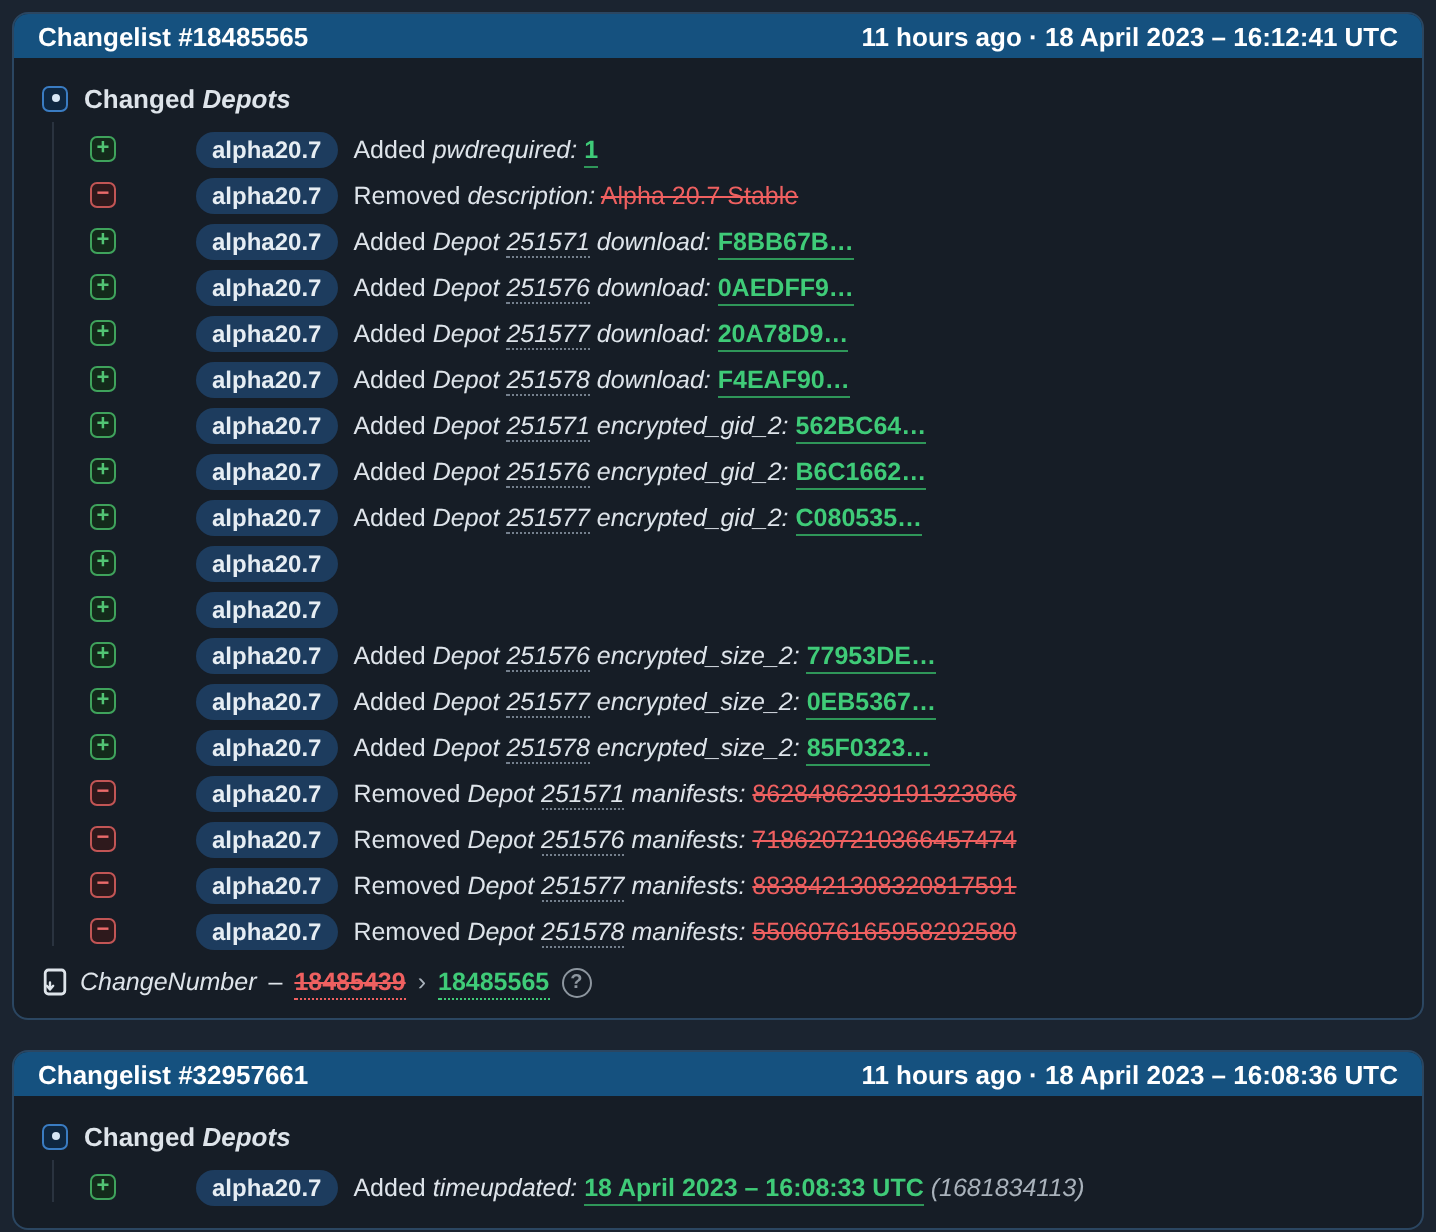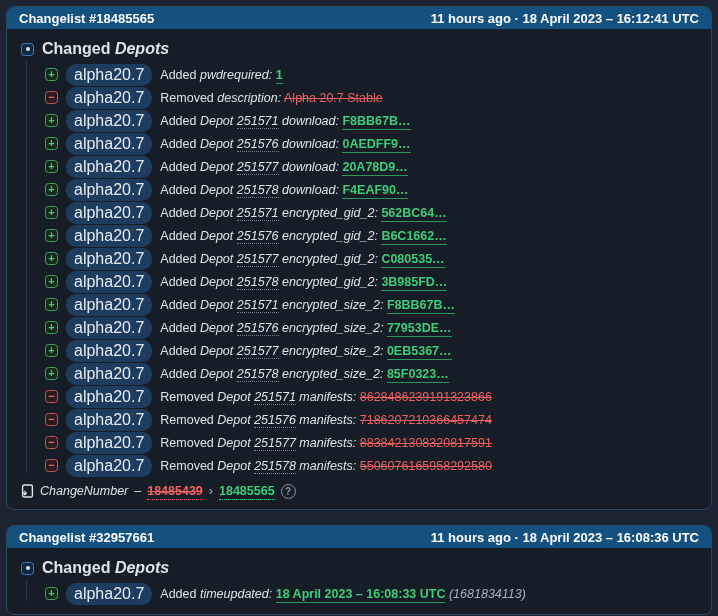--- a/index.html
+++ b/index.html
@@ -23,21 +23,21 @@
     background:var(--header-bg,#15517f);
     display:flex;align-items:center;justify-content:space-between;
     padding:0 12px;
     font-size:13px;font-weight:bold;color:#fff;
   }
   .card-header a{color:#fff;text-decoration:none;cursor:pointer;}
   .card-body{padding:8px 12px 9px 12px;position:relative;}
   .section-head{
     display:flex;align-items:center;gap:8px;
     height:20px;margin:2px 0 4px 2px;
-    font-size:16px;font-weight:600;
+    font-size:13px;font-weight:600;
   }
   .section-icon{
     width:13px;height:13px;box-sizing:border-box;flex:0 0 13px;
     border:1.5px solid var(--section-icon-border,#3a7cc2);
     background:var(--section-icon-bg,#0f2740);
     border-radius:3.5px;position:relative;
   }
   .section-icon::after{
     content:"";position:absolute;left:50%;top:50%;
     width:4px;height:4px;margin:-2px 0 0 -2px;border-radius:50%;
@@ -52,22 +52,22 @@
   .row{display:flex;align-items:center;height:23px;gap:8px;font-size:12.5px;white-space:nowrap;}
   .op{
     width:13px;height:13px;box-sizing:border-box;flex:0 0 13px;
     border-radius:3.5px;display:inline-flex;align-items:center;justify-content:center;
     font-size:11px;font-weight:bold;line-height:1;
   }
   .op.add{border:1.5px solid var(--plus-border,#3fa35c);background:var(--plus-bg,#142a1b);color:var(--plus-glyph,#52c474);}
   .op.rem{border:1.5px solid var(--minus-border,#c25555);background:var(--minus-bg,#2e191c);color:var(--minus-glyph,#ea6a6a);}
   .badge{
     background:var(--badge-bg,#1d3c5e);color:var(--badge-text,#e6edf3);
-    font-size:16px;font-weight:400;
-    padding:2px 8px;border-radius:10px;text-decoration:none;cursor:pointer;
+    font-size:12px;font-weight:700;
+    padding:2px 8px;border-radius:10px;text-decoration:none;cursor:pointer;margin-left:32px;
   }
   .row-text{white-space:nowrap;}
   .key{font-style:italic;}
   .depot-num{border-bottom:1px dotted var(--dotted,#75808d);}
   .val-add{
     color:var(--green,#3fcb78);font-weight:bold;text-decoration:none;cursor:pointer;
     border-bottom:1px solid var(--green-underline,#2f9659);padding-bottom:1px;
   }
   .val-rem{color:var(--red,#ef6060);font-weight:normal;text-decoration:line-through;}
   .extra{font-style:italic;color:var(--muted,#a9b2bb);}
@@ -148,26 +148,24 @@
           <span class="row-text"><span class="action">Added</span> <span class="key">Depot <span class="depot-num">251576</span> encrypted_gid_2:</span> <a class="val-add">B6C1662…</a></span>
         </div>
         <div class="row">
           <span class="op add">+</span>
           <a class="badge">alpha20.7</a>
           <span class="row-text"><span class="action">Added</span> <span class="key">Depot <span class="depot-num">251577</span> encrypted_gid_2:</span> <a class="val-add">C080535…</a></span>
         </div>
         <div class="row">
           <span class="op add">+</span>
           <a class="badge">alpha20.7</a>
-          <span class="row-text"><span class="action">Added</span> <span class="key">Depot <span class="depot-num">251578</span> encrypted_gid_2:</span> <a class="val-add">3B985FD…</a></span>
-        </div>
-        <div class="row">
-          <span class="op add">+</span>
-          <a class="badge">alpha20.7</a>
-          <span class="row-text"><span class="action">Added</span> <span class="key">Depot <span class="depot-num">251571</span> encrypted_size_2:</span> <a class="val-add">F8BB67B…</a></span>
+        </div>
+        <div class="row">
+          <span class="op add">+</span>
+          <a class="badge">alpha20.7</a>
         </div>
         <div class="row">
           <span class="op add">+</span>
           <a class="badge">alpha20.7</a>
           <span class="row-text"><span class="action">Added</span> <span class="key">Depot <span class="depot-num">251576</span> encrypted_size_2:</span> <a class="val-add">77953DE…</a></span>
         </div>
         <div class="row">
           <span class="op add">+</span>
           <a class="badge">alpha20.7</a>
           <span class="row-text"><span class="action">Added</span> <span class="key">Depot <span class="depot-num">251577</span> encrypted_size_2:</span> <a class="val-add">0EB5367…</a></span>

